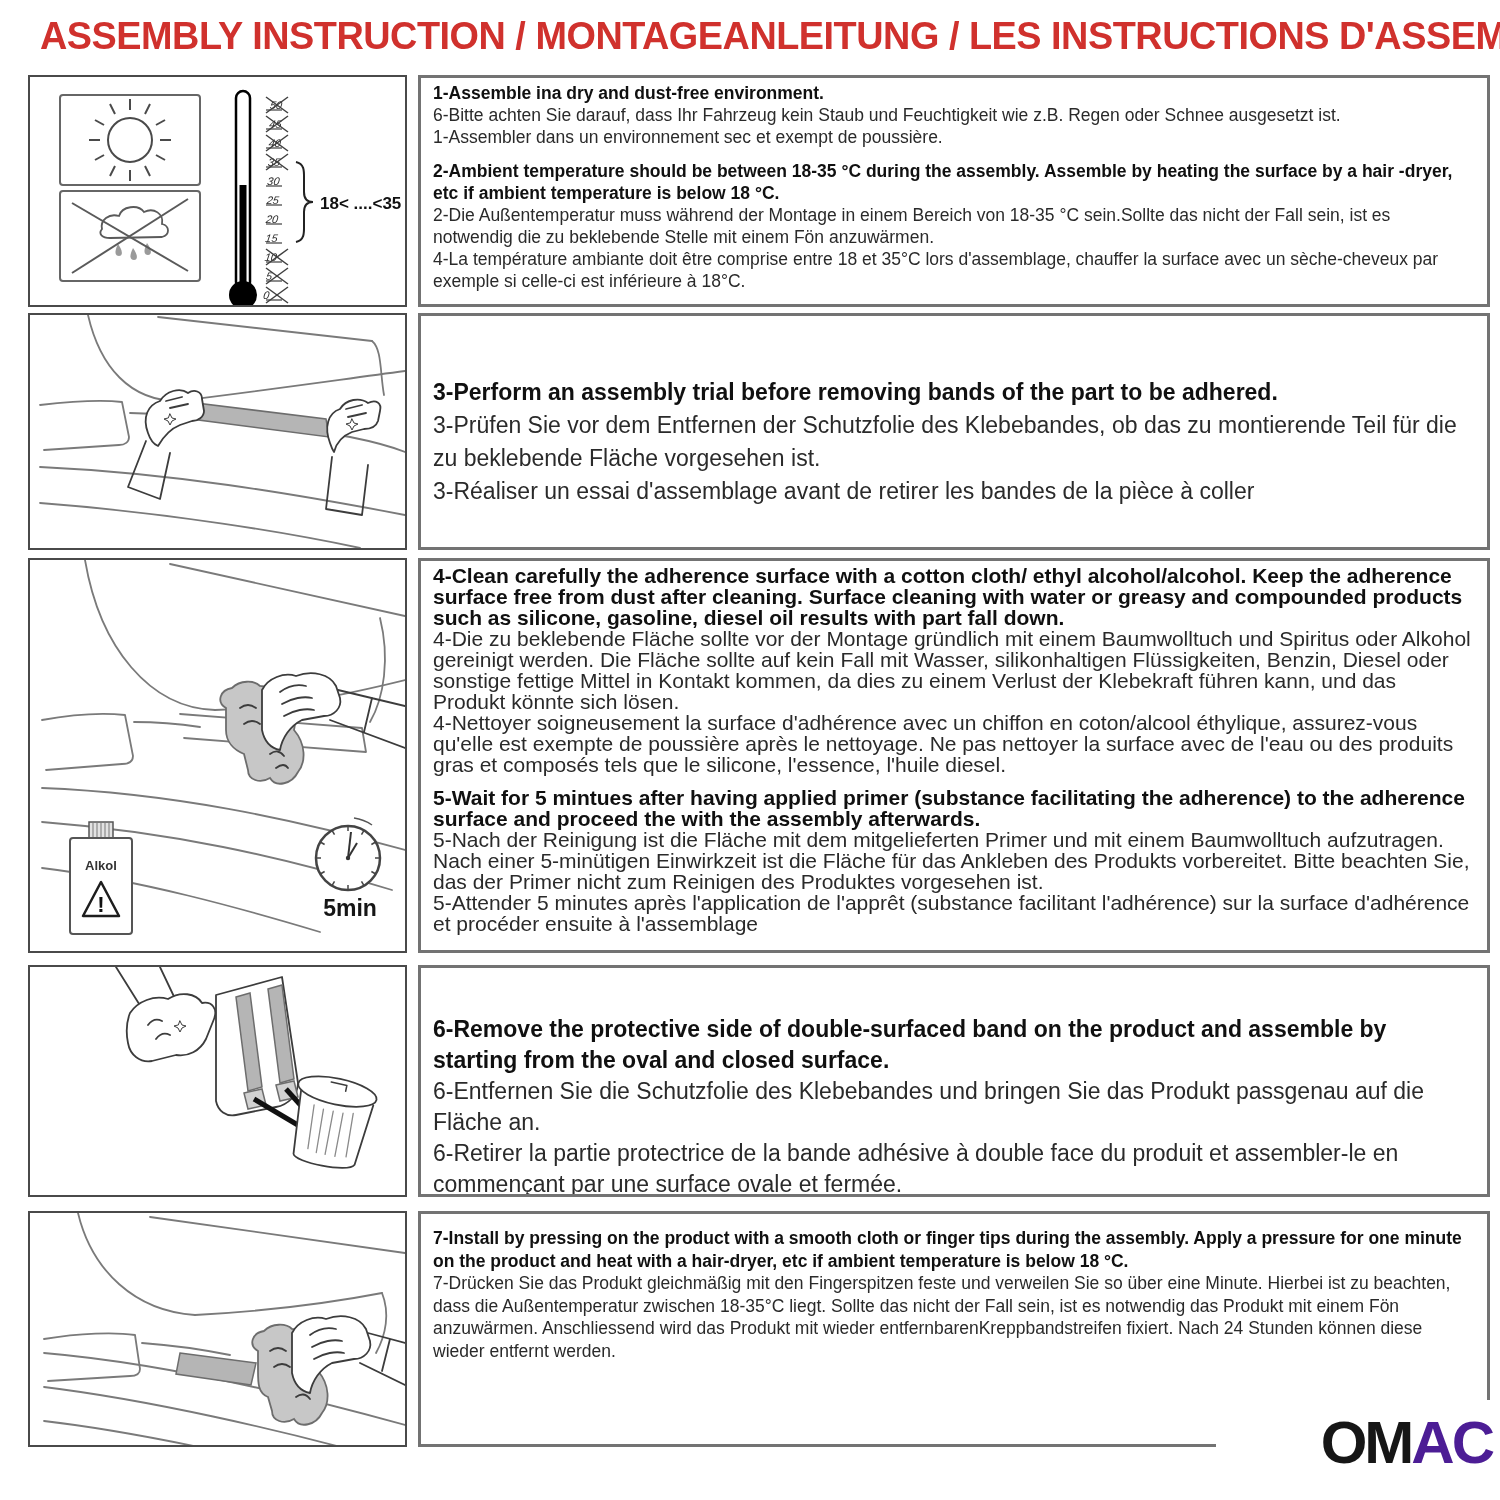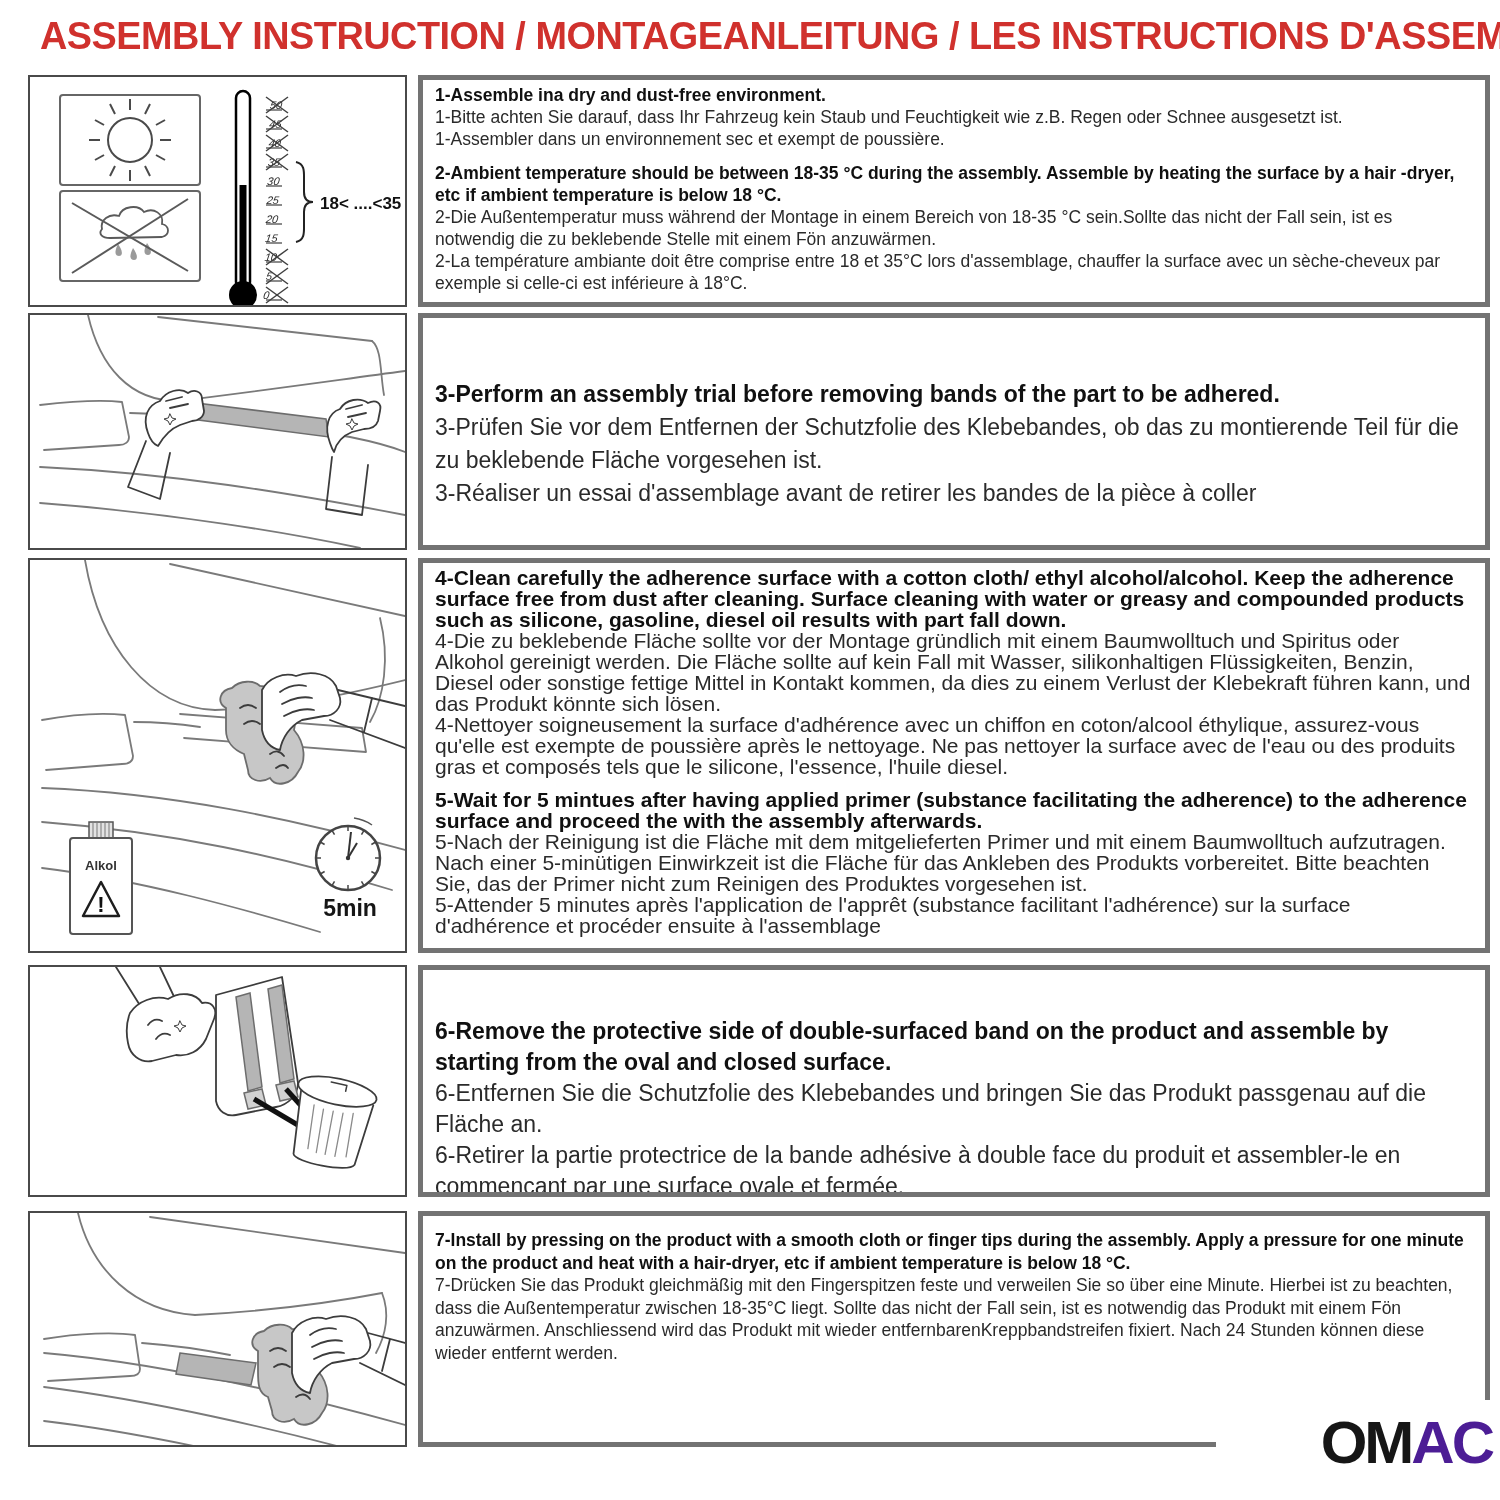--- a/index.html
+++ b/index.html
@@ -10,21 +10,21 @@
   .page-title{
     position:absolute;left:40px;top:14px;width:1456px;
     font-size:39px;font-weight:bold;color:#d0312d;white-space:nowrap;
     letter-spacing:-0.5px;transform:scaleX(0.97);transform-origin:left center;
   }
   .illus{
     position:absolute;left:28px;width:379px;border:2px solid #4a4a4a;
     background:#fff;box-sizing:border-box;overflow:hidden;
   }
   .txt{
-    position:absolute;left:418px;width:1072px;border:5px solid #737373;
+    position:absolute;left:418px;width:1072px;border:3px solid #737373;
     background:#fff;box-sizing:border-box;padding:4px 14px 0 12px;overflow:hidden;
   }
   .b1{top:75px;height:232px}
   .b2{top:313px;height:237px}
   .b3{top:558px;height:395px}
   .b4{top:965px;height:232px}
   .b5{top:1211px;height:236px}
   .txt p{margin:0;}
   .b{font-weight:bold;color:#101010;}
   .s1 p{font-size:17.5px;line-height:22px;}
@@ -134,26 +134,26 @@
           <line x1="236" y1="226" x2="258" y2="210"></line>
       </g>
 
       <path d="M266,85 C275,87 274,95 274,103 L274,115 C274,123 278,125 283,125 C278,125 274,127 274,135 L274,147 C274,155 275,163 266,165" stroke="#222" stroke-width="2" fill="none"></path>
       <text x="290" y="132" font-size="17" font-weight="bold" fill="#111">18&lt; ....&lt;35 C</text>
     </g>
   </svg>
 </div>
 <div class="txt s1 b1">
   <p class="b">1-Assemble ina dry and dust-free environment.</p>
-  <p>1-Bitte achten Sie darauf, dass Ihr Fahrzeug kein Staub und Feuchtigkeit wie z.B. Regen oder Schnee ausgesetzt ist.</p>
+  <p>6-Bitte achten Sie darauf, dass Ihr Fahrzeug kein Staub und Feuchtigkeit wie z.B. Regen oder Schnee ausgesetzt ist.</p>
   <p>1-Assembler dans un environnement sec et exempt de poussière.</p>
   <div class="sp"></div>
   <p class="b">2-Ambient temperature should be between 18-35 °C  during the assembly. Assemble by heating the surface by a hair -dryer, etc if ambient temperature is below 18 °C.</p>
   <p>2-Die Außentemperatur muss während der Montage in einem Bereich von 18-35 °C  sein.Sollte das nicht der Fall sein, ist es notwendig die zu beklebende Stelle mit einem Fön anzuwärmen.</p>
-  <p>2-La température ambiante doit être comprise entre 18 et 35°C lors d'assemblage, chauffer la surface avec un sèche-cheveux par exemple si celle-ci est inférieure à 18°C.</p>
+  <p>4-La température ambiante doit être comprise entre 18 et 35°C lors d'assemblage, chauffer la surface avec un sèche-cheveux par exemple si celle-ci est inférieure à 18°C.</p>
 </div>
 
 <div class="illus b2">
   <svg width="375" height="233" viewBox="0 0 375 233">
     <g class="ln">
       <path d="M58,0 C70,52 100,86 148,86"></path>
       <path d="M128,2 L342,26"></path>
       <path d="M342,26 C352,34 350,58 354,80"></path>
       <path d="M148,86 C230,76 300,66 375,56"></path>
       <path d="M10,90 C45,86 75,85 92,87 L99,122 C99,127 95,130 89,130 L14,135"></path>

